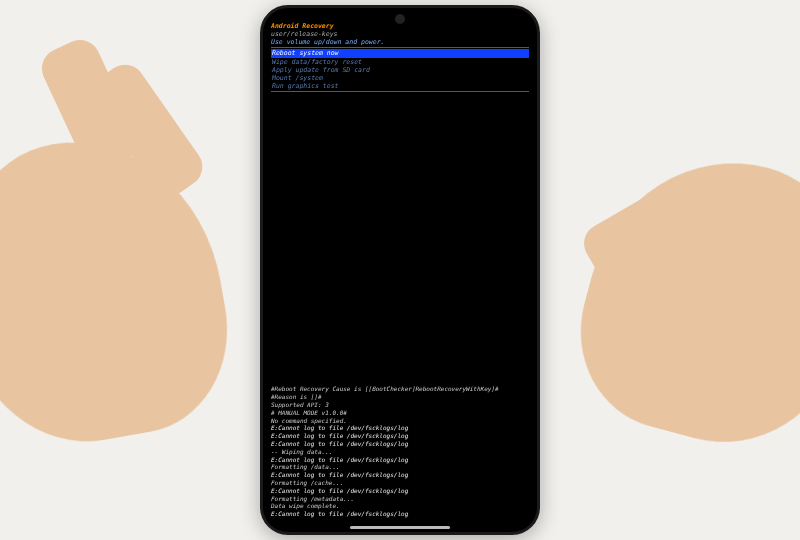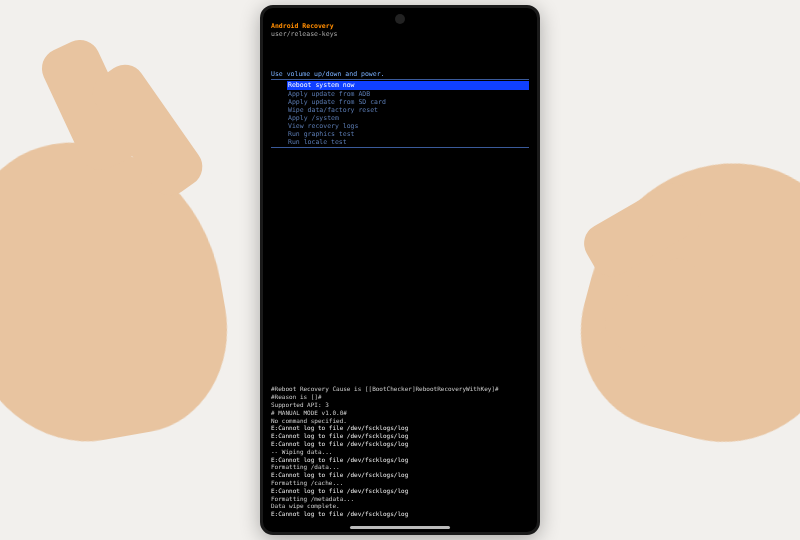--- a/index.html
+++ b/index.html
@@ -10,25 +10,26 @@
     display: flex;
     align-items: center;
     justify-content: center;
     font-family: monospace;
     overflow: hidden;
   }
   .phone {
     width: 280px;
     height: 530px;
     background: #000;
-    border-radius: 13px;
+    border-radius: 28px;
     border: 3px solid #1a1a1a;
     position: relative;
     overflow: hidden;
     box-shadow: 0 4px 20px rgba(0,0,0,0.3);
+    font-style: italic;
   }
   .notch {
     position: absolute;
     top: 6px;
     left: 50%;
     transform: translateX(-50%);
     width: 10px;
     height: 10px;
     background: #222;
     border-radius: 50%;
@@ -40,22 +41,22 @@
     left: 8px;
     right: 8px;
     bottom: 10px;
     background: #000;
     overflow: hidden;
     font-size: 6.5px;
     line-height: 1.25;
   }
   .header .title { color: #ff8c00; font-weight: bold; }
   .header .info { color: #aaa; }
-  .instr { color: #7ab0ff; margin-top: 32px; }
-  .menu { margin-top: 1px; margin-left: 16px; }
+  .instr { color: #7ab0ff; }
+  .menu { margin-top: 1px; }
   .menu-item {
     color: #5a7ab0;
     white-space: nowrap;
     padding: 0 1px;
   }
   .menu-item.selected {
     background: #1040ff;
     color: #fff;
   }
   .hr {
@@ -133,27 +134,24 @@
     <div class="header">
       <div class="title">Android Recovery</div>
       <div class="info">user/release-keys</div>
       <div class="instr">Use volume up/down and power.</div>
     </div>
 
     <div class="hr"></div>
 
     <div class="menu">
       <div class="menu-item selected">Reboot system now</div>
-      <div class="menu-item">Apply update from ADB</div>
+      <div class="menu-item">Wipe data/factory reset</div>
       <div class="menu-item">Apply update from SD card</div>
-      <div class="menu-item">Wipe data/factory reset</div>
-      <div class="menu-item">Apply /system</div>
-      <div class="menu-item">View recovery logs</div>
+      <div class="menu-item">Mount /system</div>
       <div class="menu-item">Run graphics test</div>
-      <div class="menu-item">Run locale test</div>
     </div>
 
     <div class="hr"></div>
 
     <div class="log">
       <div class="line">#Reboot Recovery Cause is [[BootChecker]RebootRecoveryWithKey]#</div>
       <div class="line">#Reason is []#</div>
       <div class="line">Supported API: 3</div>
       <div class="line"></div>
       <div class="line"># MANUAL MODE v1.0.0#</div>

